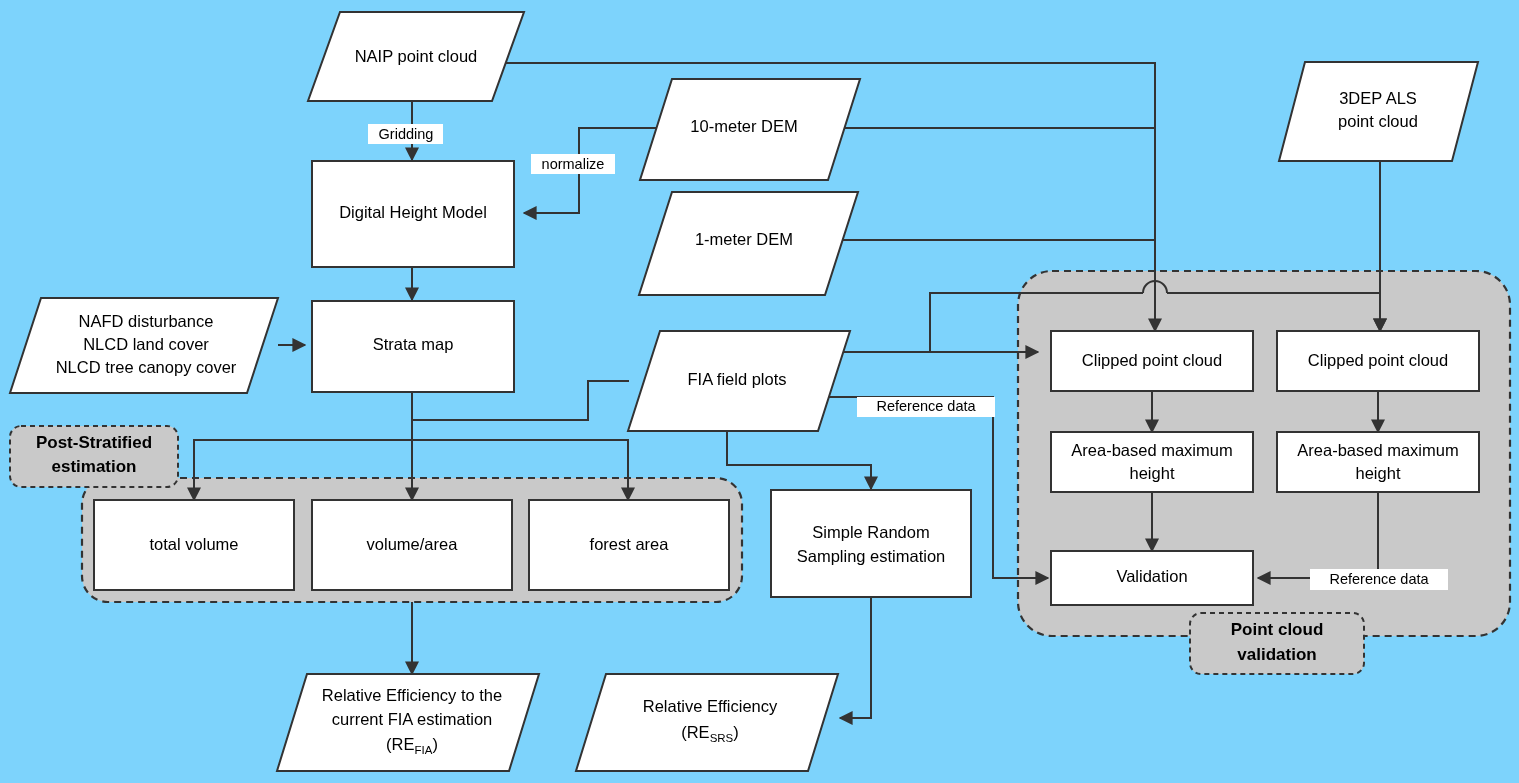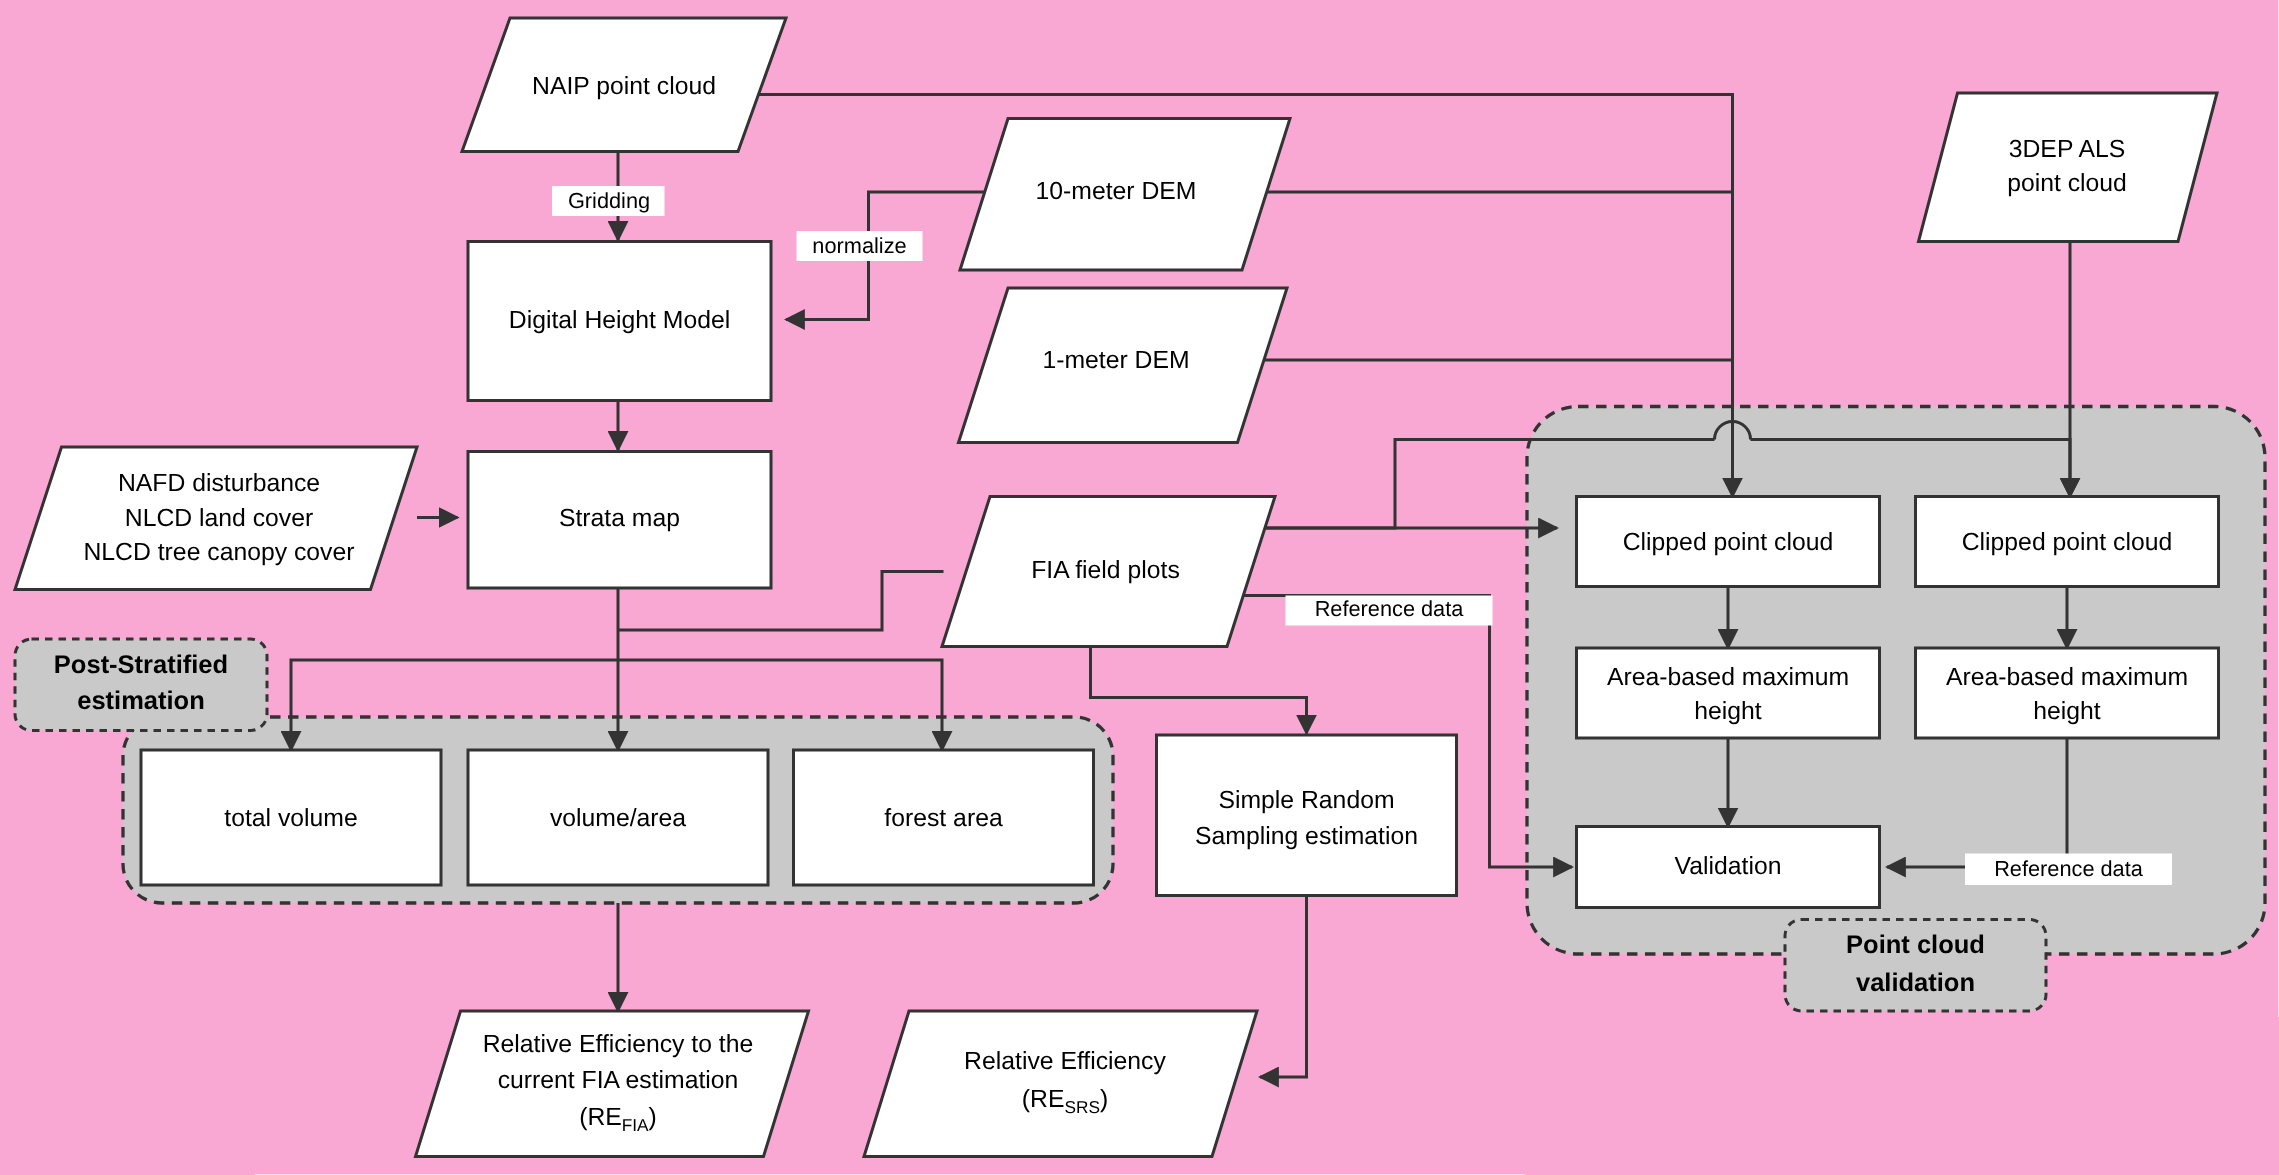--- a/index.html
+++ b/index.html
@@ -1,17 +1,17 @@
 <!DOCTYPE html>
 <html><head>
 <meta charset="utf-8">
 <style>
   html,body{margin:0;padding:0;background:#ffffff;}
   body{font-family:"Liberation Sans", sans-serif;}
-  #stage{position:relative;width:1519px;height:783px;background:#f9a8d4;overflow:hidden;}
+  #stage{position:relative;width:1519px;height:783px;background:#7dd3fc;overflow:hidden;}
   svg{display:block;}
   .nodeLabel{font-family:"Liberation Sans", sans-serif;font-size:16.5px;fill:#000000;text-anchor:middle;dominant-baseline:middle;}
   .edgeLabel{font-family:"Liberation Sans", sans-serif;font-size:14.5px;fill:#000000;text-anchor:middle;dominant-baseline:middle;}
   .groupLabel{font-family:"Liberation Sans", sans-serif;font-size:17px;font-weight:bold;fill:#000000;text-anchor:middle;dominant-baseline:middle;}
   .sub{font-size:11.5px;}
 </style>
 </head>
 <body>
 
 <div id="stage">

